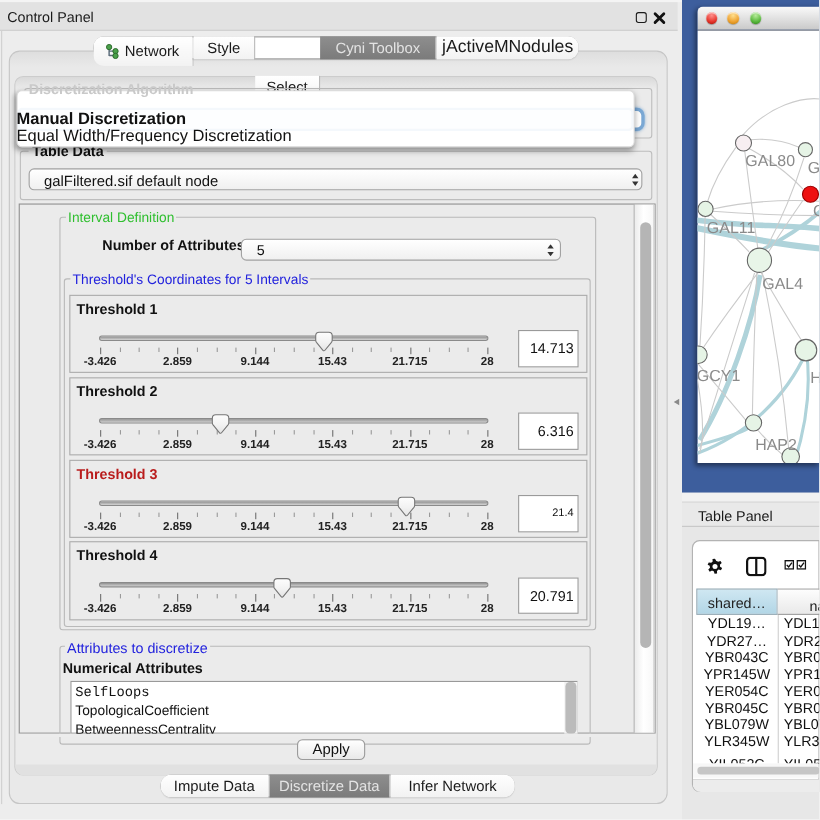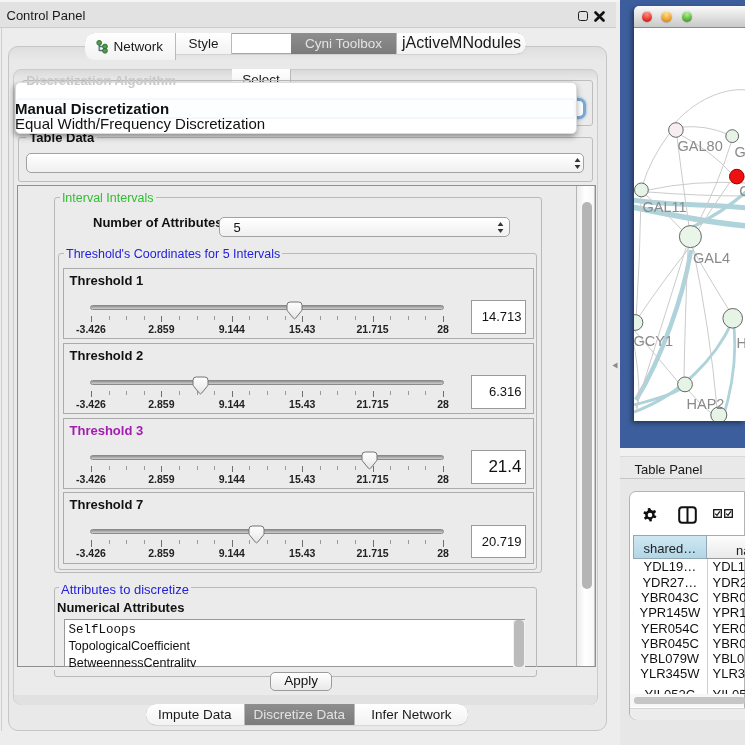--- a/index.html
+++ b/index.html
@@ -30,30 +30,31 @@
 <div style="position:absolute;left:560px;top:97.5px;width:26px;height:21.5px;background:#ffffff;border:3px solid #7aa8d4;border-radius:7px;box-shadow:0 0 3px #7aa8d4"></div>
 <div style="position:absolute;left:15.3px;top:81.5px;width:561.7px;height:52.3px;background:#ffffff;border-radius:5px;z-index:40;border:1px solid #dcdcdc;box-shadow:0 3px 6px rgba(0,0,0,0.3), -2px 2px 4px rgba(0,0,0,0.15)"></div>
 <div style="position:absolute;left:16px;top:97.5px;width:560px;height:21.5px;background:rgba(228,238,248,0.4);border-radius:4px;z-index:41"></div>
 <div style="position:absolute;left:18px;top:99.5px;width:556px;height:17.5px;background:rgba(255,255,255,0.8);border-radius:3px;z-index:41"></div>
 <div style="position:absolute;left:15px;top:99.8px;font-size:15px;color:#111;font-weight:bold;white-space:nowrap;z-index:42">Manual Discretization</div>
 <div style="position:absolute;left:26.2px;top:73px;font-size:13px;color:#c9c9c9;font-weight:bold;white-space:nowrap;z-index:43">Discretization Algorithm</div>
 <div style="position:absolute;left:15px;top:114.8px;font-size:15px;color:#111;font-weight:normal;white-space:nowrap;z-index:42">Equal Width/Frequency Discretization</div>
 <div style="position:absolute;left:18px;top:137px;width:574.5px;height:44.5px;border:1px solid #bdbdbd;border-radius:3px"></div>
 <div style="position:absolute;left:26.4px;top:129.5px;font-size:13px;color:#111;font-weight:bold;white-space:nowrap;background:#ebebeb;padding:0 3px">Table Data</div>
 <div style="position:absolute;left:26.4px;top:153.4px;width:558px;height:19.6px;background:linear-gradient(#ffffff,#f0f0f0);border:1px solid #a2a2a2;border-radius:5px"></div>
+<div style="position:absolute;left:40px;top:156.8px;font-size:13.5px;color:#111;font-weight:normal;white-space:nowrap;">galFiltered.sif default node</div>
 <svg style="position:absolute;left:574px;top:157.5px" width="7" height="11" viewBox="0 0 7 11">
       <path d="M3.5 0 L6.4 4 H0.6 Z" fill="#333"></path>
       <path d="M3.5 11 L6.4 7 H0.6 Z" fill="#333"></path>
     </svg>
 <div style="position:absolute;left:16.5px;top:184.5px;width:579px;height:482.5px;border:1px solid #8f8f8f;background:#ebebeb"></div>
 <div style="position:absolute;left:575.5px;top:185.5px;width:19px;height:480.5px;background:linear-gradient(to right,#ececec,#ffffff 45%,#f6f6f6);border-left:1px solid #b5b5b5"></div>
 <div style="position:absolute;left:582px;top:202px;width:10px;height:387px;background:#b5b5b5;border-radius:5px"></div>
 <div style="position:absolute;left:594.2px;top:185.5px;width:1px;height:480.5px;background:#c9c9c9"></div>
 <div style="position:absolute;left:54.3px;top:197px;width:487.7px;height:375.5px;border:1px solid #b9b9b9;border-radius:3px"></div>
-<div style="position:absolute;left:59.9px;top:190.8px;font-size:12.5px;color:#2fbf2f;font-weight:normal;white-space:nowrap;background:#ebebeb;padding:0 2px">Interval Intervals</div>
+<div style="position:absolute;left:59.9px;top:190.8px;font-size:12.5px;color:#2fbf2f;font-weight:normal;white-space:nowrap;background:#ebebeb;padding:0 2px">Interval Definition</div>
 <div style="position:absolute;left:93px;top:214.5px;font-size:13px;color:#111;font-weight:bold;white-space:nowrap;">Number of Attributes</div>
 <div style="position:absolute;left:219.4px;top:216.8px;width:290.3px;height:20px;background:linear-gradient(#ffffff,#f0f0f0);border:1px solid #a2a2a2;border-radius:5px"></div>
 <div style="position:absolute;left:233.5px;top:220px;font-size:13px;color:#111;font-weight:normal;white-space:nowrap;">5</div>
 <svg style="position:absolute;left:497px;top:221.5px" width="7" height="11" viewBox="0 0 7 11">
       <path d="M3.5 0 L6.4 4 H0.6 Z" fill="#333"></path>
       <path d="M3.5 11 L6.4 7 H0.6 Z" fill="#333"></path>
     </svg>
 <div style="position:absolute;left:57.8px;top:253px;width:478.9px;height:316.5px;border:1px solid #b9b9b9;border-radius:3px"></div>
 <div style="position:absolute;left:64px;top:246.5px;font-size:12.5px;color:#2222dd;font-weight:normal;white-space:nowrap;background:#ebebeb;padding:0 2px">Threshold's Coordinates for 5 Intervals</div>
 <div style="position:absolute;left:62.8px;top:267.5px;width:471.2px;height:71.5px;border:1px solid #ababab;background:#ebebeb"></div>
@@ -120,21 +121,21 @@
 <div style="position:absolute;left:206.8px;top:397.5px;width:50px;text-align:center;font-size:10.5px;font-weight:bold;color:#222;">9.144</div>
 <div style="position:absolute;left:277.2px;top:397.5px;width:50px;text-align:center;font-size:10.5px;font-weight:bold;color:#222;">15.43</div>
 <div style="position:absolute;left:347.6px;top:397.5px;width:50px;text-align:center;font-size:10.5px;font-weight:bold;color:#222;">21.715</div>
 <div style="position:absolute;left:418.0px;top:397.5px;width:50px;text-align:center;font-size:10.5px;font-weight:bold;color:#222;">28</div>
 <svg style="position:absolute;left:191.7px;top:375.8px" width="17" height="19.5" viewBox="0 0 17 19.5">
       <path d="M1 4.2 Q1 1 4.2 1 L12.8 1 Q16 1 16 4.2 L16 8.3 Q16 9.3 15.3 10.2 L9.6 17.2 Q8.5 18.5 7.4 17.2 L1.7 10.2 Q1 9.3 1 8.3 Z" fill="url(#gthumb)" stroke="#757575" stroke-width="1"></path>
     </svg>
 <div style="position:absolute;left:470.5px;top:375.2px;width:55.5px;height:33.5px;background:#ffffff;border:1px solid #9a9a9a"></div>
 <div style="position:absolute;left:470.5px;top:375.2px;width:51px;height:33.5px;line-height:33.5px;text-align:right;font-size:13px;color:#111">6.316</div>
 <div style="position:absolute;left:62.8px;top:417.5px;width:471.2px;height:71.5px;border:1px solid #ababab;background:#ebebeb"></div>
-<div style="position:absolute;left:69.5px;top:422.5px;font-size:13px;color:#a21caf;font-weight:bold;white-space:nowrap;">Threshold 3</div>
+<div style="position:absolute;left:69.5px;top:422.5px;font-size:13px;color:#b91c1c;font-weight:bold;white-space:nowrap;">Threshold 3</div>
 <div style="position:absolute;left:90.0px;top:454.8px;width:354.0px;height:4.8px;background:linear-gradient(#8f8f8f,#b5b5b5 55%,#cdcdcd);border-radius:2.5px;border:0.5px solid #8a8a8a"></div>
 <div style="position:absolute;left:91.0px;top:465.5px;width:1px;height:6.5px;background:#6f6f6f"></div>
     <div style="position:absolute;left:108.6px;top:465.5px;width:1px;height:4px;background:#9a9a9a"></div>
     <div style="position:absolute;left:126.2px;top:465.5px;width:1px;height:4px;background:#9a9a9a"></div>
     <div style="position:absolute;left:143.8px;top:465.5px;width:1px;height:4px;background:#9a9a9a"></div>
     <div style="position:absolute;left:161.4px;top:465.5px;width:1px;height:6.5px;background:#6f6f6f"></div>
     <div style="position:absolute;left:179.0px;top:465.5px;width:1px;height:4px;background:#9a9a9a"></div>
     <div style="position:absolute;left:196.6px;top:465.5px;width:1px;height:4px;background:#9a9a9a"></div>
     <div style="position:absolute;left:214.2px;top:465.5px;width:1px;height:4px;background:#9a9a9a"></div>
     <div style="position:absolute;left:231.8px;top:465.5px;width:1px;height:6.5px;background:#6f6f6f"></div>
@@ -153,23 +154,23 @@
 <div style="position:absolute;left:66.0px;top:472.5px;width:50px;text-align:center;font-size:10.5px;font-weight:bold;color:#222;">-3.426</div>
 <div style="position:absolute;left:136.4px;top:472.5px;width:50px;text-align:center;font-size:10.5px;font-weight:bold;color:#222;">2.859</div>
 <div style="position:absolute;left:206.8px;top:472.5px;width:50px;text-align:center;font-size:10.5px;font-weight:bold;color:#222;">9.144</div>
 <div style="position:absolute;left:277.2px;top:472.5px;width:50px;text-align:center;font-size:10.5px;font-weight:bold;color:#222;">15.43</div>
 <div style="position:absolute;left:347.6px;top:472.5px;width:50px;text-align:center;font-size:10.5px;font-weight:bold;color:#222;">21.715</div>
 <div style="position:absolute;left:418.0px;top:472.5px;width:50px;text-align:center;font-size:10.5px;font-weight:bold;color:#222;">28</div>
 <svg style="position:absolute;left:360.7px;top:450.8px" width="17" height="19.5" viewBox="0 0 17 19.5">
       <path d="M1 4.2 Q1 1 4.2 1 L12.8 1 Q16 1 16 4.2 L16 8.3 Q16 9.3 15.3 10.2 L9.6 17.2 Q8.5 18.5 7.4 17.2 L1.7 10.2 Q1 9.3 1 8.3 Z" fill="url(#gthumb)" stroke="#757575" stroke-width="1"></path>
     </svg>
 <div style="position:absolute;left:470.5px;top:450.2px;width:55.5px;height:33.5px;background:#ffffff;border:1px solid #9a9a9a"></div>
-<div style="position:absolute;left:470.5px;top:450.2px;width:51px;height:34px;line-height:33.5px;text-align:right;font-size:17px;color:#111">21.4</div>
+<div style="position:absolute;left:470.5px;top:450.2px;width:51px;height:34px;line-height:33.5px;text-align:right;font-size:10px;color:#111">21.4</div>
 <div style="position:absolute;left:62.8px;top:492.0px;width:471.2px;height:71.5px;border:1px solid #ababab;background:#ebebeb"></div>
-<div style="position:absolute;left:69.5px;top:497.0px;font-size:13px;color:#111;font-weight:bold;white-space:nowrap;">Threshold 7</div>
+<div style="position:absolute;left:69.5px;top:497.0px;font-size:13px;color:#111;font-weight:bold;white-space:nowrap;">Threshold 4</div>
 <div style="position:absolute;left:90.0px;top:529.3px;width:354.0px;height:4.8px;background:linear-gradient(#8f8f8f,#b5b5b5 55%,#cdcdcd);border-radius:2.5px;border:0.5px solid #8a8a8a"></div>
 <div style="position:absolute;left:91.0px;top:540.0px;width:1px;height:6.5px;background:#6f6f6f"></div>
     <div style="position:absolute;left:108.6px;top:540.0px;width:1px;height:4px;background:#9a9a9a"></div>
     <div style="position:absolute;left:126.2px;top:540.0px;width:1px;height:4px;background:#9a9a9a"></div>
     <div style="position:absolute;left:143.8px;top:540.0px;width:1px;height:4px;background:#9a9a9a"></div>
     <div style="position:absolute;left:161.4px;top:540.0px;width:1px;height:6.5px;background:#6f6f6f"></div>
     <div style="position:absolute;left:179.0px;top:540.0px;width:1px;height:4px;background:#9a9a9a"></div>
     <div style="position:absolute;left:196.6px;top:540.0px;width:1px;height:4px;background:#9a9a9a"></div>
     <div style="position:absolute;left:214.2px;top:540.0px;width:1px;height:4px;background:#9a9a9a"></div>
     <div style="position:absolute;left:231.8px;top:540.0px;width:1px;height:6.5px;background:#6f6f6f"></div>
@@ -188,21 +189,21 @@
 <div style="position:absolute;left:66.0px;top:547.0px;width:50px;text-align:center;font-size:10.5px;font-weight:bold;color:#222;">-3.426</div>
 <div style="position:absolute;left:136.4px;top:547.0px;width:50px;text-align:center;font-size:10.5px;font-weight:bold;color:#222;">2.859</div>
 <div style="position:absolute;left:206.8px;top:547.0px;width:50px;text-align:center;font-size:10.5px;font-weight:bold;color:#222;">9.144</div>
 <div style="position:absolute;left:277.2px;top:547.0px;width:50px;text-align:center;font-size:10.5px;font-weight:bold;color:#222;">15.43</div>
 <div style="position:absolute;left:347.6px;top:547.0px;width:50px;text-align:center;font-size:10.5px;font-weight:bold;color:#222;">21.715</div>
 <div style="position:absolute;left:418.0px;top:547.0px;width:50px;text-align:center;font-size:10.5px;font-weight:bold;color:#222;">28</div>
 <svg style="position:absolute;left:248.0px;top:525.3px" width="17" height="19.5" viewBox="0 0 17 19.5">
       <path d="M1 4.2 Q1 1 4.2 1 L12.8 1 Q16 1 16 4.2 L16 8.3 Q16 9.3 15.3 10.2 L9.6 17.2 Q8.5 18.5 7.4 17.2 L1.7 10.2 Q1 9.3 1 8.3 Z" fill="url(#gthumb)" stroke="#757575" stroke-width="1"></path>
     </svg>
 <div style="position:absolute;left:470.5px;top:524.7px;width:55.5px;height:33.5px;background:#ffffff;border:1px solid #9a9a9a"></div>
-<div style="position:absolute;left:470.5px;top:524.7px;width:51px;height:33.5px;line-height:33.5px;text-align:right;font-size:13px;color:#111">20.719</div>
+<div style="position:absolute;left:470.5px;top:524.7px;width:51px;height:33.5px;line-height:33.5px;text-align:right;font-size:13px;color:#111">20.791</div>
 <svg width="0" height="0" style="position:absolute">
       <defs>
         <linearGradient id="gthumb" x1="0" y1="0" x2="0" y2="1">
           <stop offset="0" stop-color="#fdfdfd"></stop>
           <stop offset="0.55" stop-color="#f2f2f2"></stop>
           <stop offset="1" stop-color="#e4e4e4"></stop>
         </linearGradient>
       </defs>
     </svg>
 <div style="position:absolute;left:53.8px;top:587px;width:482.9px;height:90px;border:1px solid #b9b9b9;border-radius:3px"></div>

